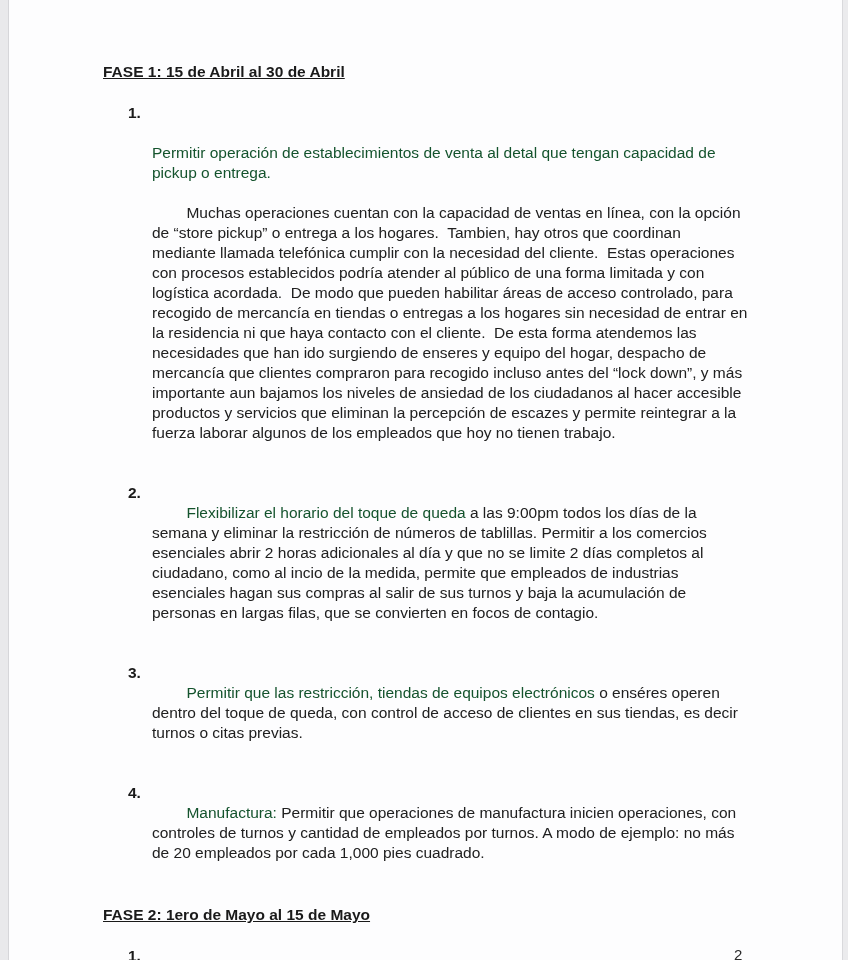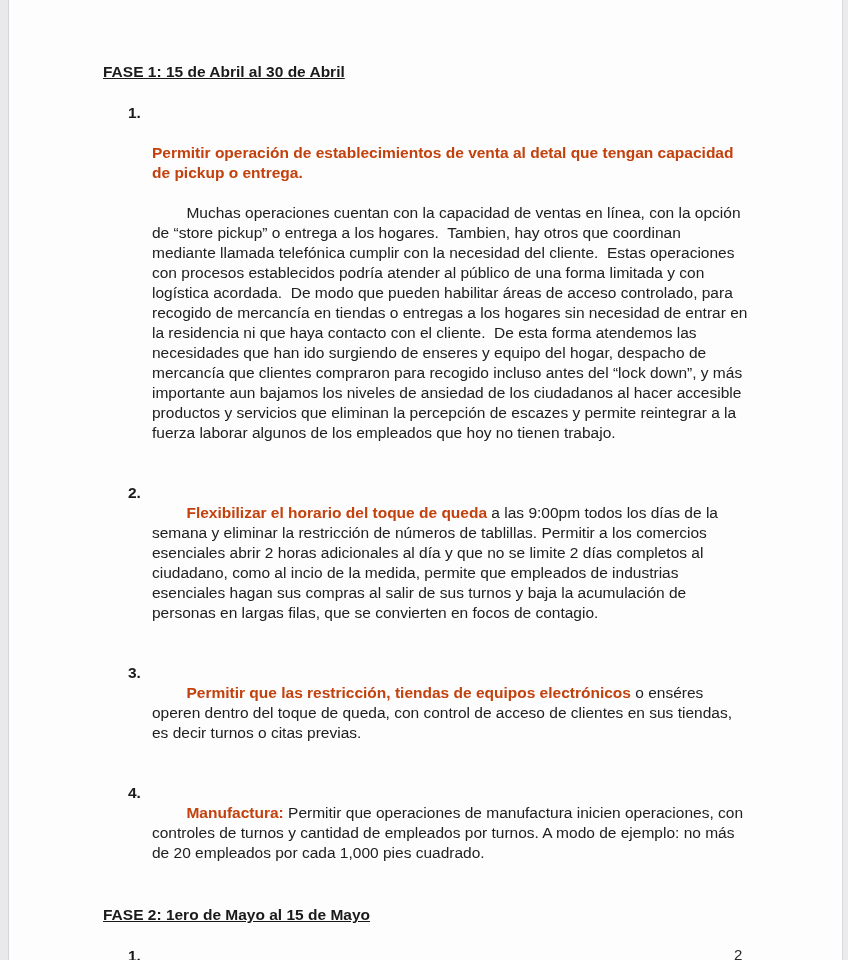--- a/index.html
+++ b/index.html
@@ -61,22 +61,22 @@
     flex: 0 0 24px;
     width: 24px;
     font-weight: bold;
     color: #1a1a1a;
   }
   .item-text {
     width: 596px;
     white-space: pre-wrap;
   }
   .lead {
-    font-weight: bold;
-    color: #c2410c;
+    font-weight: normal;
+    color: #14532d;
   }
   .lead.block {
     display: block;
   }
   .page-number {
     position: absolute;
     left: 734px;
     top: 946px;
     font-size: 15px;
     line-height: 18px;

